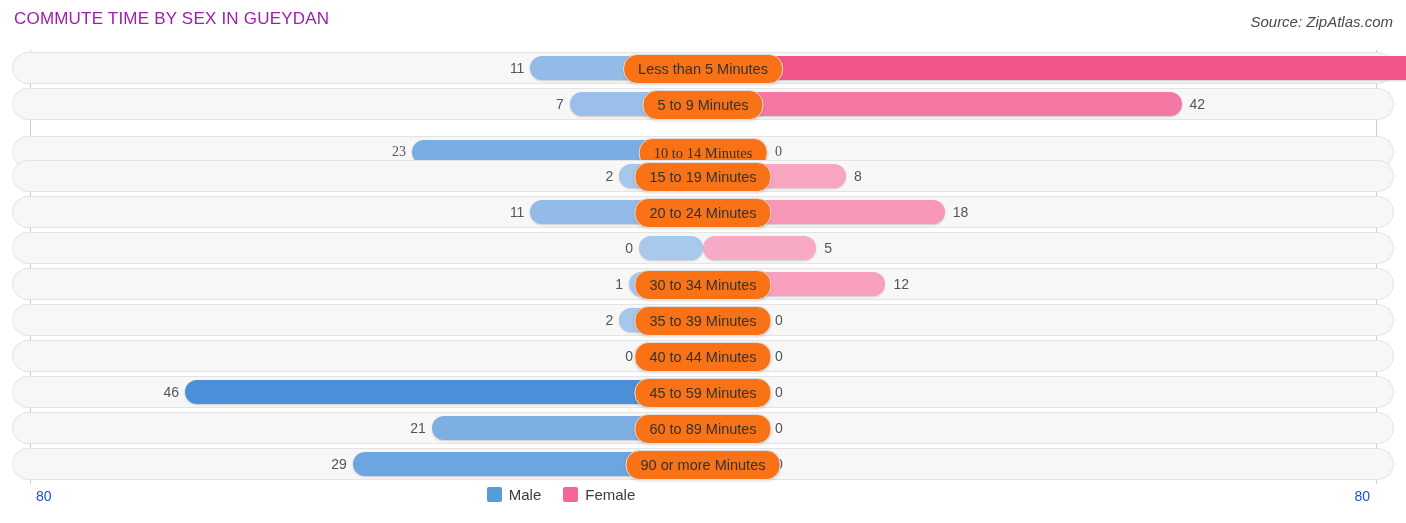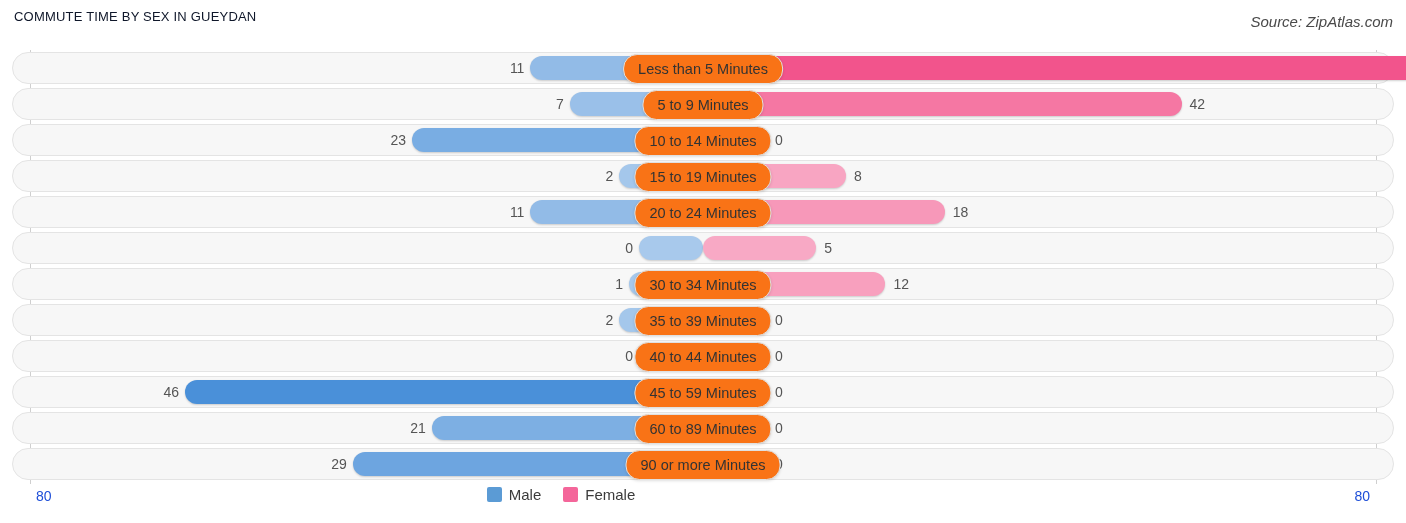--- a/index.html
+++ b/index.html
@@ -9,21 +9,21 @@
     font-family:"Liberation Sans", sans-serif;
     color:#3b3b3b;
     overflow:hidden;
     position:relative;
   }
   #chart-root{position:absolute;left:0;top:0;width:1406px;height:523px;}
 
   
   .title{
     position:absolute;left:14px;top:9px;
-    font-size:13px;color:#0f172a;letter-spacing:.2px;
+    font-size:17px;color:#a21caf;letter-spacing:.2px;
     white-space:nowrap;
   }
   .source{
     position:absolute;right:13px;top:13px;
     font-size:15px;font-style:italic;color:#4a4a4a;
     white-space:nowrap;
   }
 
   
   .plot{position:absolute;left:0;top:50px;width:1406px;height:434px;}
@@ -110,21 +110,21 @@
         <div class="pill" style="left: 691px;">Less than 5 Minutes</div>
       </div>
       <div class="row" style="top: 38px;">
         <div class="track"></div>
         <div class="bar bar-male" style="left: 557.91px; width: 133.09px; background: rgb(154, 192, 233);"></div>
         <div class="bar bar-female" style="left: 691px; width: 478.54px; background: rgb(245, 119, 163);"></div>
         <div class="val" style="left: 523.91px; width: 28px; text-align: right;">7</div>
         <div class="val" style="left: 1177.54px; text-align: left;">42</div>
         <div class="pill" style="left: 691px;">5 to 9 Minutes</div>
       </div>
-      <div class="row" style="top: 74px;">
+      <div class="row" style="top: 86px; font-family: Liberation Serif, serif;">
         <div class="track"></div>
         <div class="bar bar-male" style="left: 399.99px; width: 291.01px; background: rgb(121, 173, 227);"></div>
         <div class="bar bar-female" style="left: 691px; width: 64px; background: rgb(249, 176, 201);"></div>
         <div class="val" style="left: 365.99px; width: 28px; text-align: right;">23</div>
         <div class="val" style="left: 763px; text-align: left;">0</div>
         <div class="pill" style="left: 691px;">10 to 14 Minutes</div>
       </div>
       <div class="row" style="top: 110px;">
         <div class="track"></div>
         <div class="bar bar-male" style="left: 607.26px; width: 83.74px; background: rgb(164, 199, 235);"></div>

